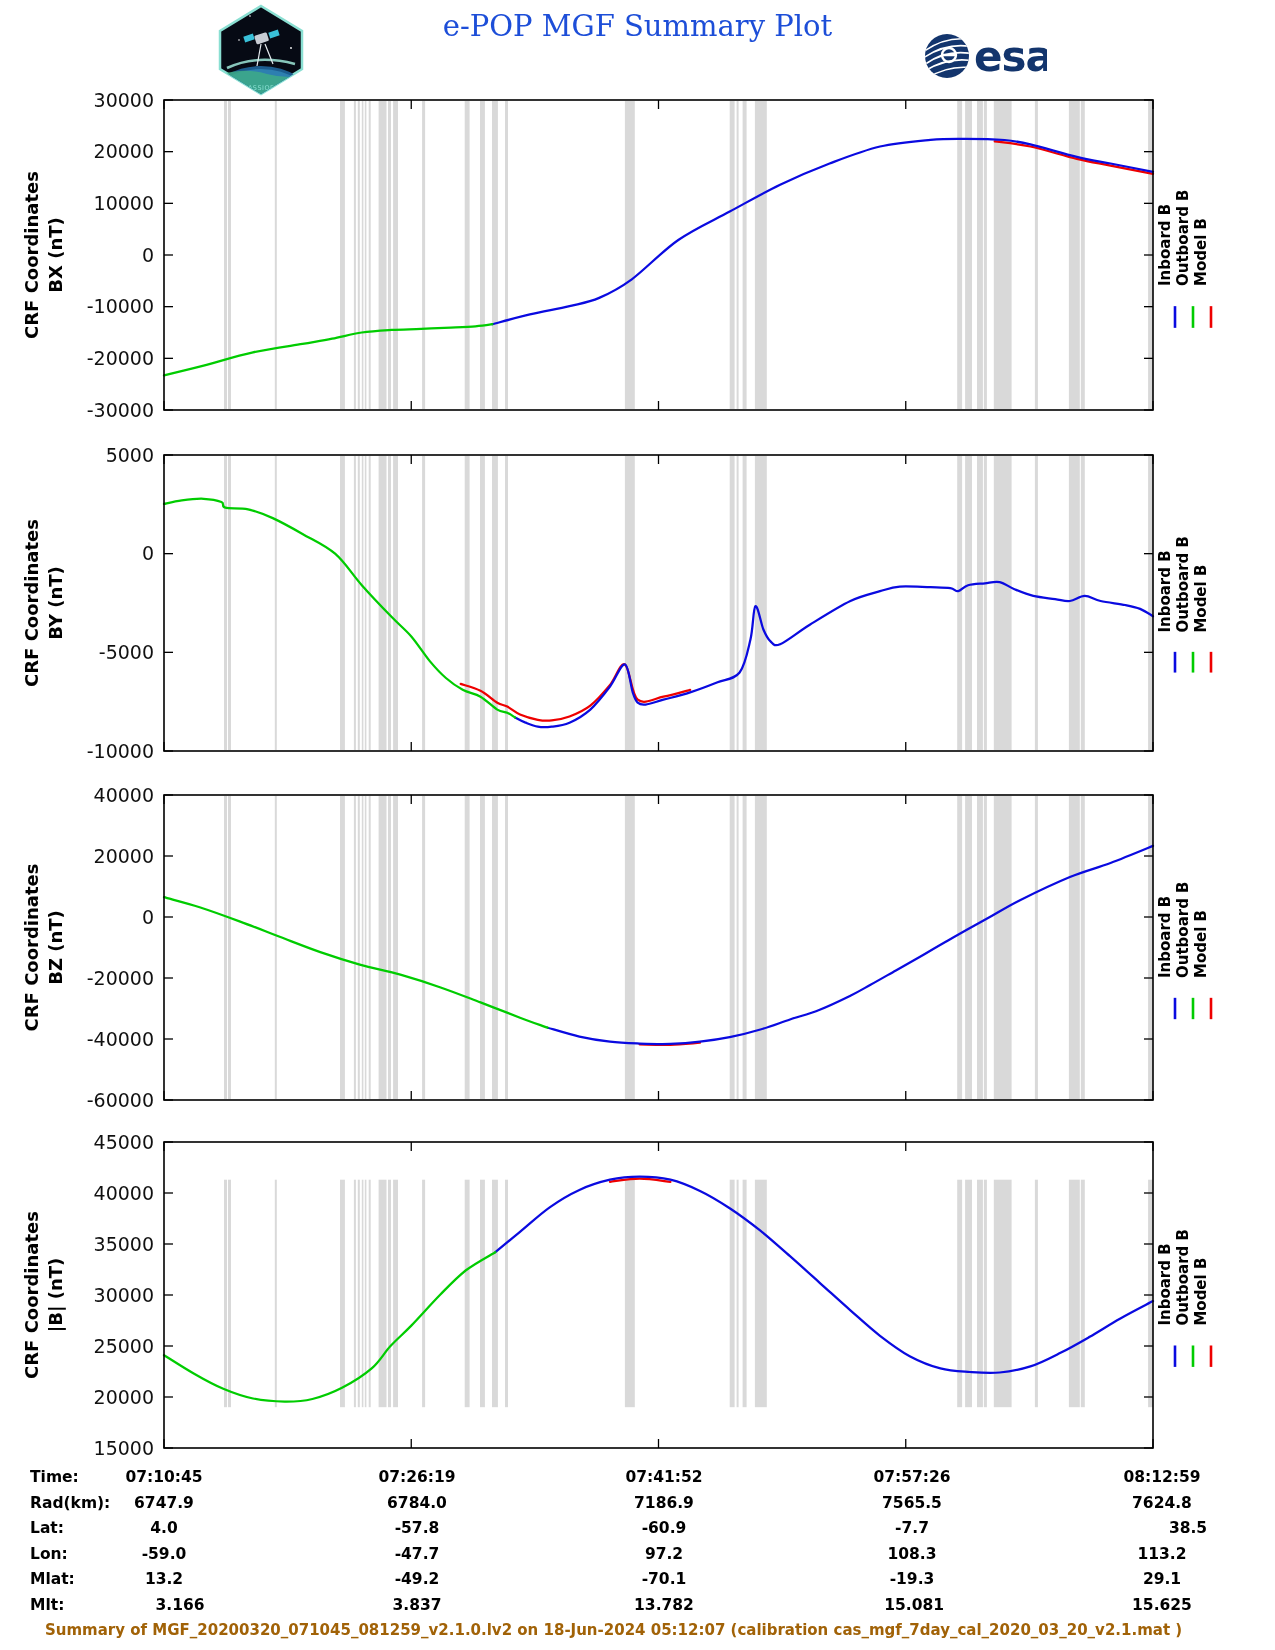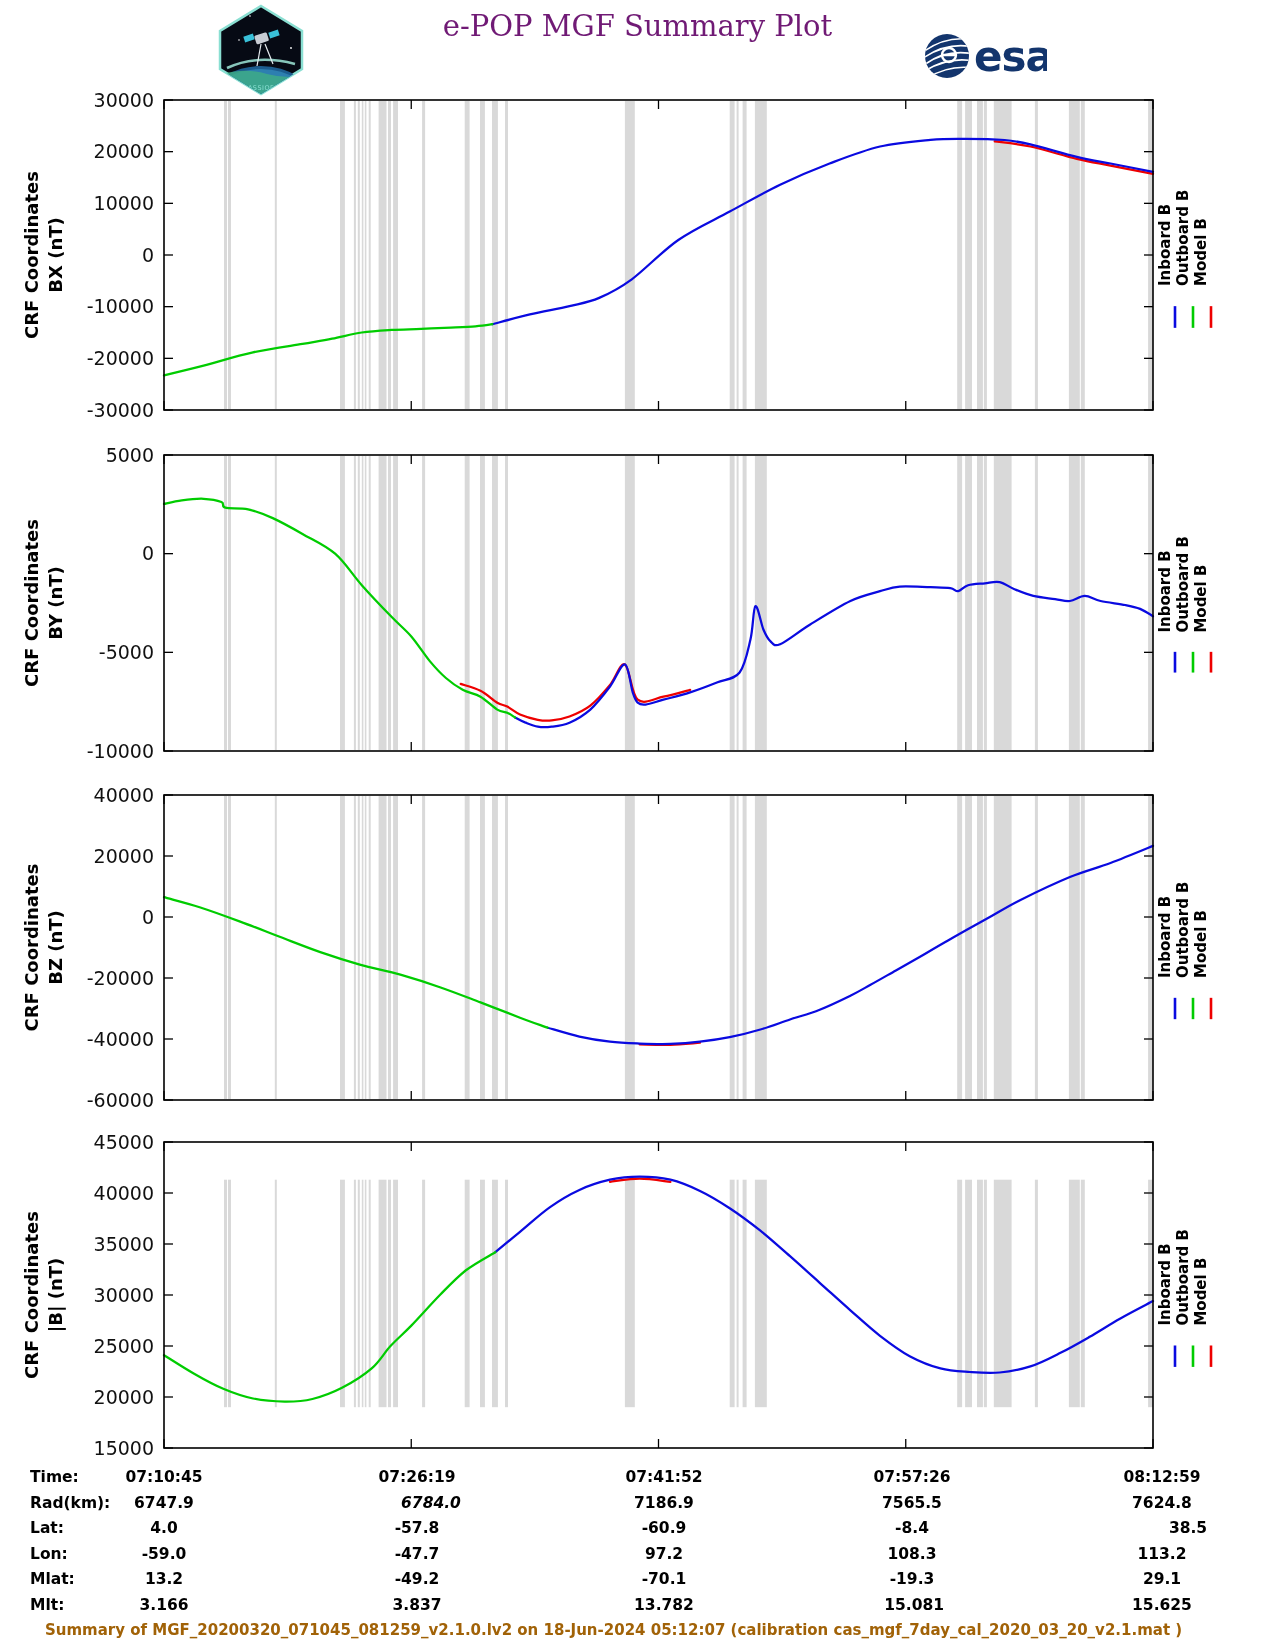--- a/index.html
+++ b/index.html
@@ -1,19 +1,19 @@
 <!DOCTYPE html>
 <html><head>
 <meta charset="utf-8">
 <style>
   html,body{margin:0;padding:0;background:#fff;}
   .page{position:relative;width:1275px;height:1650px;background:#fff;overflow:hidden;
         font-family:"DejaVu Sans","Liberation Sans",sans-serif;}
   .titles{position:absolute;left:0;top:8px;width:100%;text-align:center;
-          font-family:"DejaVu Serif","Liberation Serif",serif;color:#701a75;}
+          font-family:"DejaVu Serif","Liberation Serif",serif;color:#1d4ed8;}
   .title-main{font-size:29px;line-height:36px;}
   .title-date{font-size:27px;line-height:34px;}
   .patch{position:absolute;left:217px;top:4px;}
   .esa{position:absolute;left:922px;top:28px;}
   svg.subplot{position:absolute;left:0;}
   .info-table{position:absolute;left:0;top:1468px;width:1275px;font-size:15.5px;font-weight:bold;color:#000;}
   .info-row{position:absolute;left:0;width:1046px;height:25px;}
   .info-label{position:absolute;left:30px;top:0;}
   .info-val{position:absolute;top:0;width:160px;margin-left:-80px;text-align:center;}
   .footer{position:absolute;left:1px;top:1621px;width:1274px;font-size:15px;font-weight:bold;color:#a16207;white-space:nowrap;margin-left:44px;}
@@ -407,52 +407,52 @@
         <span class="info-label">Time:</span>
         <span class="info-val" style="left: 164px;">07:10:45</span>
         <span class="info-val" style="left: 417px;">07:26:19</span>
         <span class="info-val" style="left: 664px;">07:41:52</span>
         <span class="info-val" style="left: 912px;">07:57:26</span>
         <span class="info-val" style="left: 1162px;">08:12:59</span>
       </div>
       <div class="info-row" style="top: 25.5px;">
         <span class="info-label">Rad(km):</span>
         <span class="info-val" style="left: 164px;">6747.9</span>
-        <span class="info-val" style="left: 431px; font-style: italic;">6784.0</span>
+        <span class="info-val" style="left: 417px;">6784.0</span>
         <span class="info-val" style="left: 664px;">7186.9</span>
         <span class="info-val" style="left: 912px;">7565.5</span>
         <span class="info-val" style="left: 1162px;">7624.8</span>
       </div>
       <div class="info-row" style="top: 51px; padding-left: 40px;">
         <span class="info-label">Lat:</span>
         <span class="info-val" style="left: 164px;">4.0</span>
         <span class="info-val" style="left: 417px;">-57.8</span>
         <span class="info-val" style="left: 664px;">-60.9</span>
-        <span class="info-val" style="left: 912px;">-8.4</span>
+        <span class="info-val" style="left: 912px;">-7.7</span>
         <span class="info-val" style="left: 1188px;">38.5</span>
       </div>
       <div class="info-row" style="top: 76.5px;">
         <span class="info-label">Lon:</span>
         <span class="info-val" style="left: 164px;">-59.0</span>
         <span class="info-val" style="left: 417px;">-47.7</span>
         <span class="info-val" style="left: 664px;">97.2</span>
         <span class="info-val" style="left: 912px;">108.3</span>
         <span class="info-val" style="left: 1162px;">113.2</span>
       </div>
       <div class="info-row" style="top: 102px;">
         <span class="info-label">Mlat:</span>
         <span class="info-val" style="left: 164px;">13.2</span>
         <span class="info-val" style="left: 417px;">-49.2</span>
         <span class="info-val" style="left: 664px;">-70.1</span>
         <span class="info-val" style="left: 912px;">-19.3</span>
         <span class="info-val" style="left: 1162px;">29.1</span>
       </div>
       <div class="info-row" style="top: 127.5px;">
         <span class="info-label">Mlt:</span>
-        <span class="info-val" style="left: 164px;">3.166</span>
+        <span class="info-val" style="left: 180px;">3.166</span>
         <span class="info-val" style="left: 417px;">3.837</span>
         <span class="info-val" style="left: 664px;">13.782</span>
         <span class="info-val" style="left: 864px; text-align: right;">15.081</span>
         <span class="info-val" style="left: 1162px;">15.625</span>
       </div>
     </div>
 
   <div class="footer">Summary of MGF_20200320_071045_081259_v2.1.0.lv2 on 18-Jun-2024 05:12:07 (calibration cas_mgf_7day_cal_2020_03_20_v2.1.mat )</div>
 </div>
 

